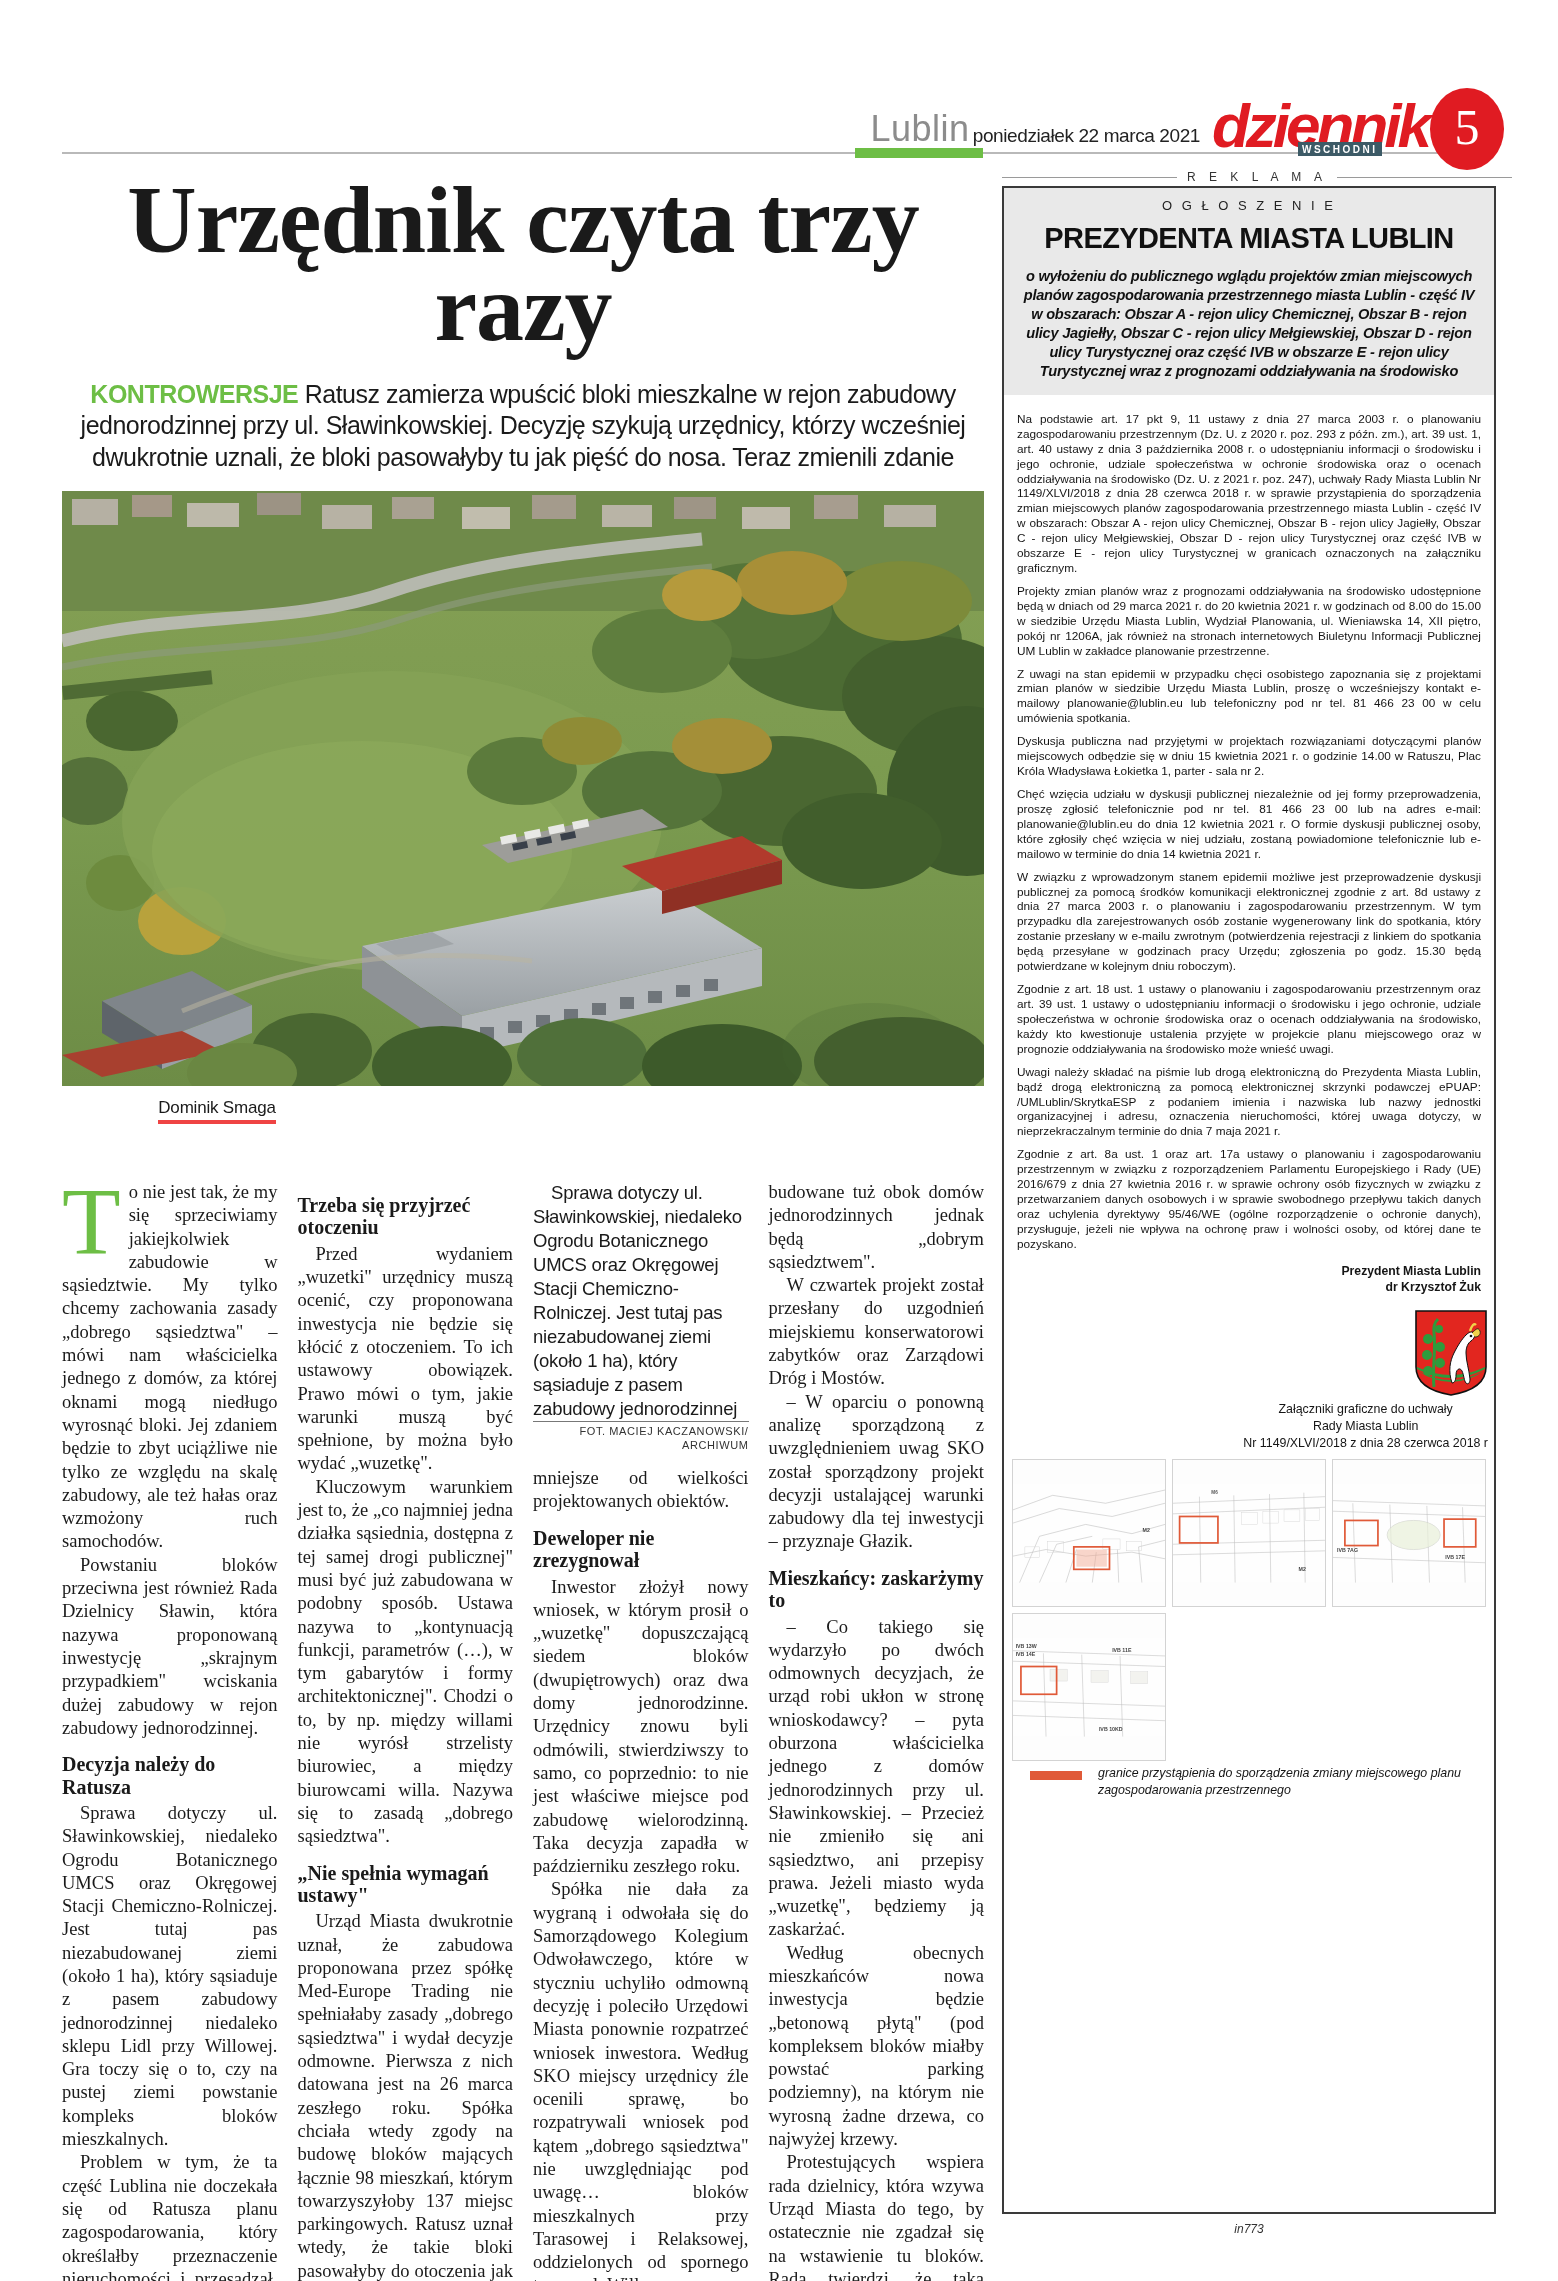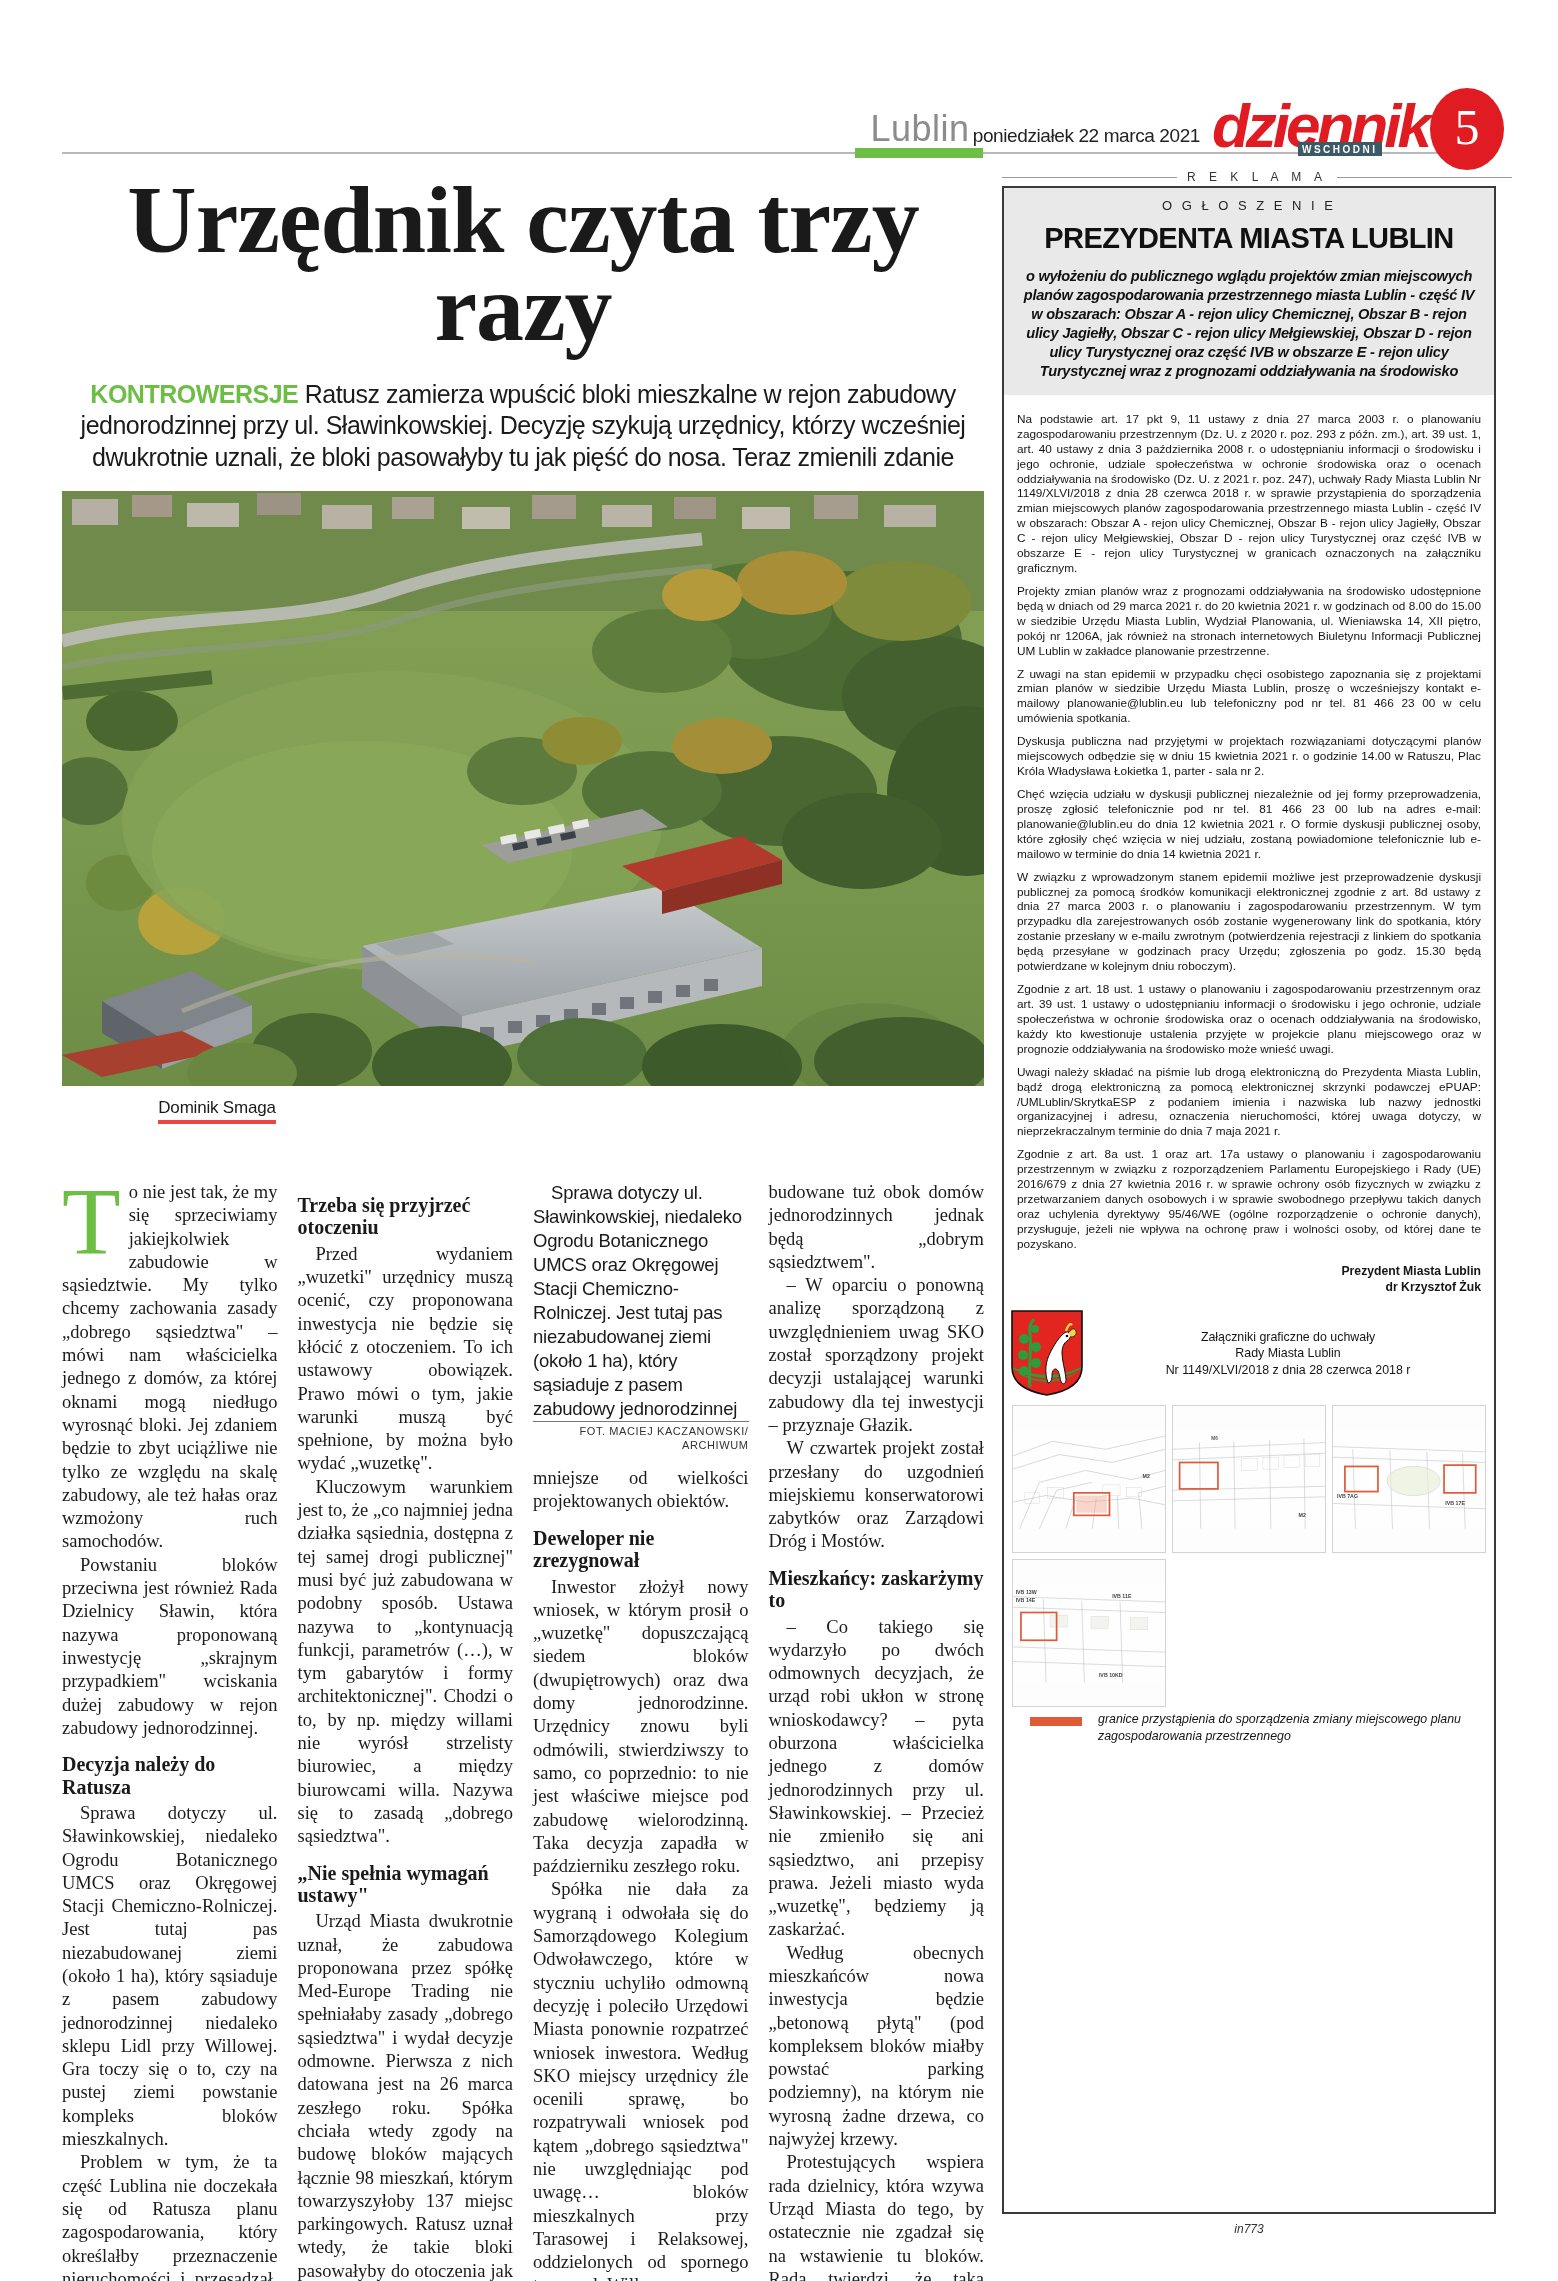--- a/index.html
+++ b/index.html
@@ -152,21 +152,21 @@
     letter-spacing: -.6px; color: #111; margin-bottom: 12px;
   }
   .ad-sub {
     text-align: center; font-size: 14.6px; font-weight: 700;
     line-height: 1.3; letter-spacing: -.25px; color: #111; font-style: italic;
   }
   .ad-body { padding: 9px 13px 0 13px; font-size: 11.8px; line-height: 1.265; text-align: justify; color: #151515; }
   .ad-body p { margin: 8px 0 5px 0; }
   .sig { text-align: right; font-size: 12.2px; font-weight: 700; line-height: 1.3; margin-top: 12px; }
 
-  .annex { display: flex; align-items: center; gap: 4px; margin-top: 14px; padding: 0 6px; }
+  .annex { display: flex; align-items: flex-end; gap: 4px; margin-top: 14px; padding: 0 6px; flex-direction: column; }
   .crest { width: 74px; height: 88px; flex: none; }
   .annex-txt { flex: 1; text-align: center; font-size: 12.4px; line-height: 1.34; color: #151515; }
 
   .maps { margin-top: 8px; padding: 0 8px; display: grid; grid-template-columns: 1fr 1fr 1fr; gap: 6px; }
   .mapcell { border: 1px solid #d3d3d3; background: #fdfdfd; height: 148px; overflow: hidden; position: relative; }
   .mapcell svg { display: block; width: 100%; height: 100%; }
 
   .legend { display: flex; align-items: flex-start; gap: 16px; padding: 4px 16px 10px 26px; font-style: italic; }
   .legend-swatch { width: 52px; height: 9px; background: #e05a38; margin-top: 6px; flex: none; }
   .legend-txt { font-size: 12.4px; line-height: 1.34; color: #151515; text-align: left; }
@@ -372,22 +372,22 @@
         <p class="photocredit">FOT. MACIEJ KACZANOWSKI/ ARCHIWUM</p>
         <p class="noindent" style="margin-top:14px">mniejsze od wielkości projektowanych obiektów.</p>
         <h3>Deweloper nie zrezygnował</h3>
         <p>Inwestor złożył nowy wniosek, w którym prosił o „wuzetkę" dopuszczającą siedem bloków (dwupiętrowych) oraz dwa domy jednorodzinne. Urzędnicy znowu byli odmówili, stwierdziwszy to samo, co poprzednio: to nie jest właściwe miejsce pod zabudowę wielorodzinną. Taka decyzja zapadła w październiku zeszłego roku.</p>
         <p>Spółka nie dała za wygraną i odwołała się do Samorządowego Kolegium Odwoławczego, które w styczniu uchyliło odmowną decyzję i poleciło Urzędowi Miasta ponownie rozpatrzeć wniosek inwestora. Według SKO miejscy urzędnicy źle ocenili sprawę, bo rozpatrywali wniosek pod kątem „dobrego sąsiedztwa" nie uwzględniając pod uwagę… bloków mieszkalnych przy Tarasowej i Relaksowej, oddzielonych od spornego terenu ul. Willową.</p>
 
       </div>
 
       <div class="col serif">
         <p class="noindent">budowane tuż obok domów jednorodzinnych jednak będą „dobrym sąsiedztwem".</p>
+        <p>W czwartek projekt został przesłany do uzgodnień miejskiemu konserwatorowi zabytków oraz Zarządowi Dróg i Mostów.</p>
         <p>– W oparciu o ponowną analizę sporządzoną z uwzględnieniem uwag SKO został sporządzony projekt decyzji ustalającej warunki zabudowy dla tej inwestycji – przyznaje Głazik.</p>
-        <p>W czwartek projekt został przesłany do uzgodnień miejskiemu konserwatorowi zabytków oraz Zarządowi Dróg i Mostów.</p>
         <h3>Mieszkańcy: zaskarżymy to</h3>
         <p>– Co takiego się wydarzyło po dwóch odmownych decyzjach, że urząd robi ukłon w stronę wnioskodawcy? – pyta oburzona właścicielka jednego z domów jednorodzinnych przy ul. Sławinkowskiej. – Przecież nie zmieniło się ani sąsiedztwo, ani przepisy prawa. Jeżeli miasto wyda „wuzetkę", będziemy ją zaskarżać.</p>
         <p>Według obecnych mieszkańców nowa inwestycja będzie „betonową płytą" (pod kompleksem bloków miałby powstać parking podziemny), na którym nie wyrosną żadne drzewa, co najwyżej krzewy.</p>
         <p>Protestujących wspiera rada dzielnicy, która wzywa Urząd Miasta do tego, by ostatecznie nie zgadzał się na wstawienie tu bloków. Rada twierdzi, że taka zabudowa zagrozi pobliskiemu ogrodowi botanicznemu oraz jednemu z najcenniejszych w mieście stanowisk archeologicznych, ograniczy prawa sąsiadów, narazi ich na hałas i utrudnienia w ruchu, a także umożliwi kolejne dwie inwestycje między ul. Sławinkowską a ogrodem botanicznym.</p>
       </div>
 
     </div>
   </div>
 
   <div class="ad-box">

